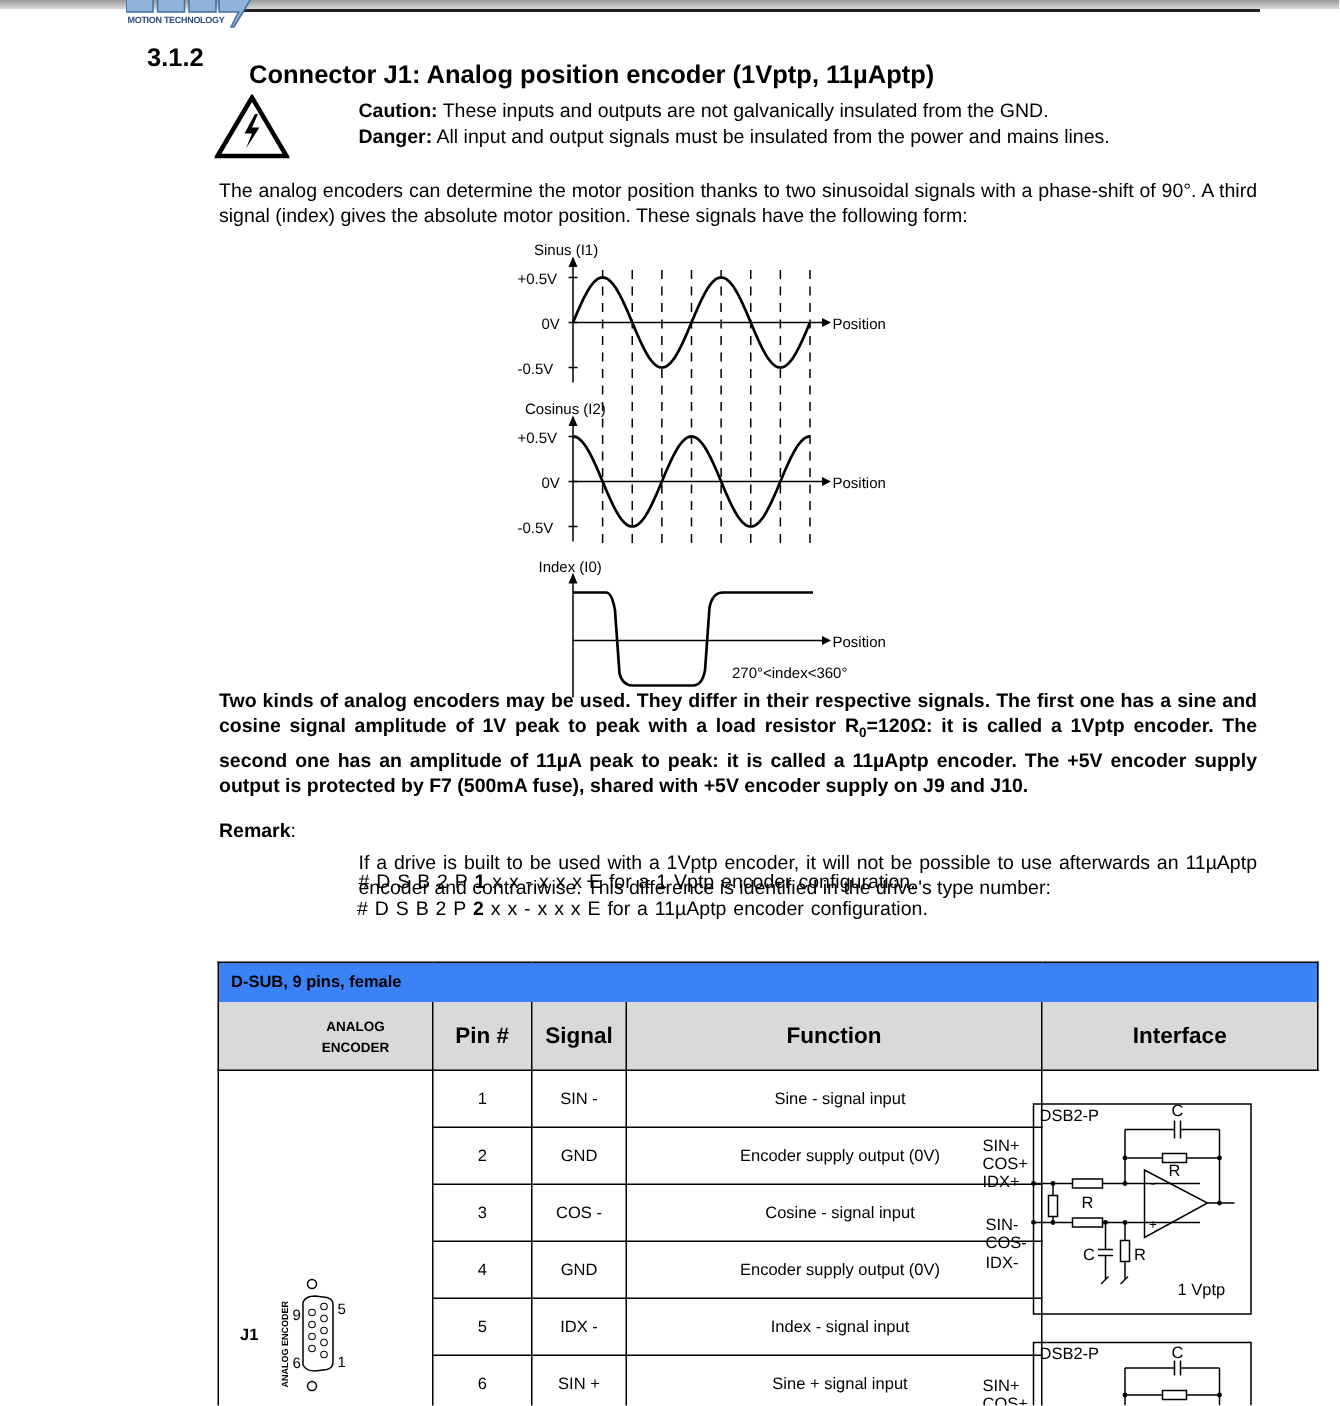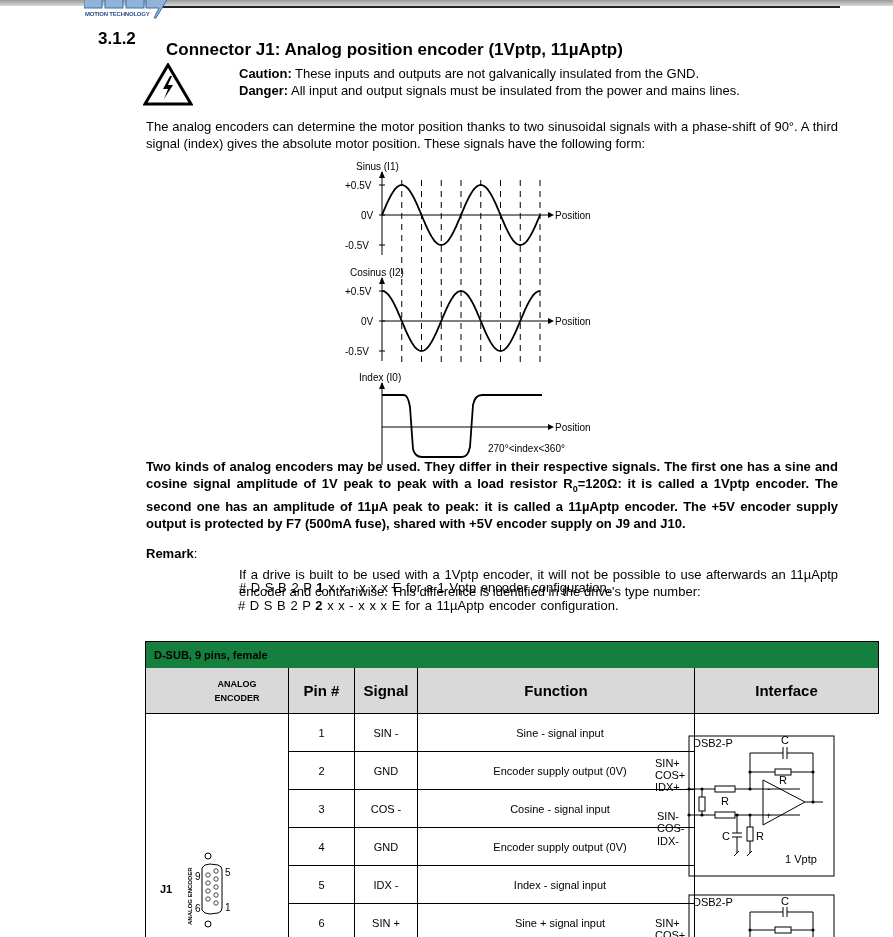--- a/index.html
+++ b/index.html
@@ -21,21 +21,21 @@
   .remark-label { position:absolute; left:146px; top:546px; font-size:13px; font-weight:bold; }
   .remark { position:absolute; left:239px; top:566px; width:599px; font-size:13px; line-height:17px; text-align:justify; }
   .code-line { position:absolute; font-size:13px; white-space:nowrap; word-spacing:1px; }
   .code1 { left:239px; top:580px; }
   .code2 { left:238px; top:598px; }
   .sig-chart { position:absolute; left:330px; top:150px; }
   .sig-chart text { font-family:"Liberation Sans", sans-serif; font-size:10px; fill:#000; }
 
   table.conn { position:absolute; left:145px; top:641px; border-collapse:collapse; font-size:11px; }
   table.conn td, table.conn th { border:1px solid #000; padding:0; }
-  .caption-row td { background:#15803d; height:26px; font-weight:bold; font-size:11px; padding-left:8px !important;
+  .caption-row td { background:#3b82f6; height:26px; font-weight:bold; font-size:11px; padding-left:8px !important;
                     border-bottom:none !important; }
   .head-row th { background:#d9d9d9; height:45px; font-weight:bold; font-size:15px; border-top:none !important; }
   .head-row th.enc { font-size:9px; line-height:14px;padding-left:40px; }
   .body-row td { height:37px; text-align:center; }
   .body-row td.fn { text-align:center; padding-left:8px; }
   .iface-box { position:absolute; }
   .j1 { position:absolute; left:146px; top:850px; }
 </style>
 </head>
 <body>

